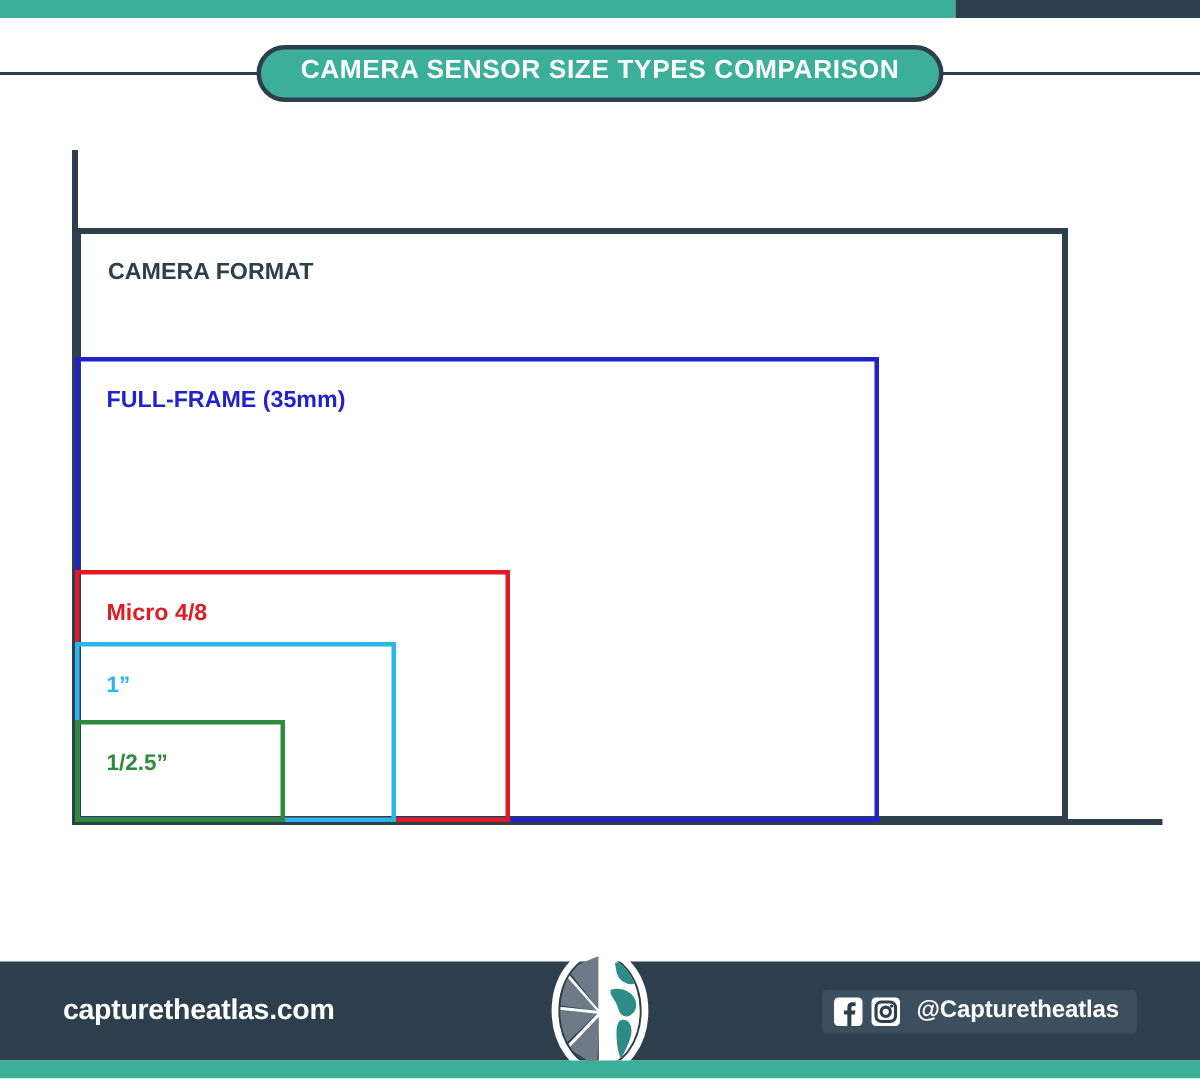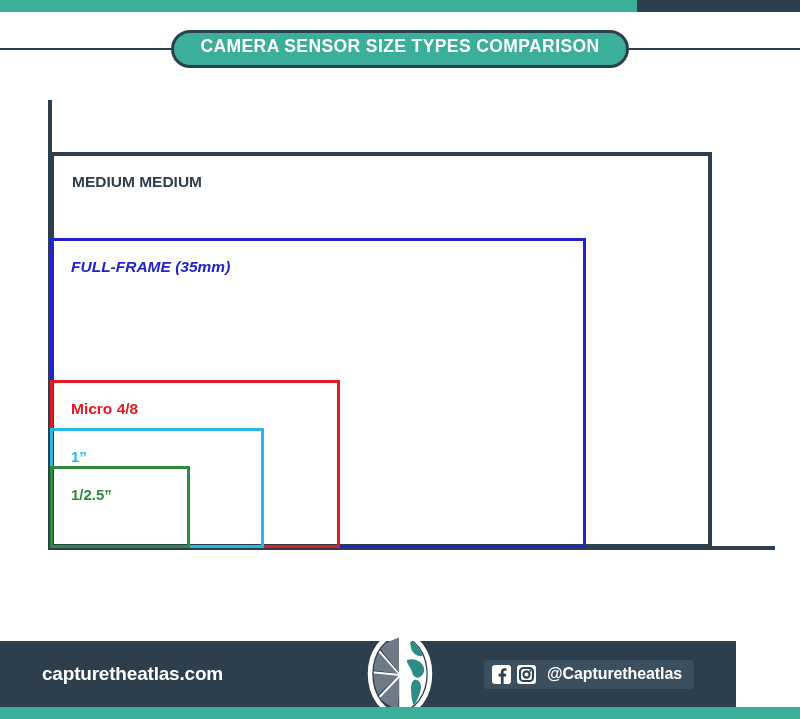--- a/index.html
+++ b/index.html
@@ -118,21 +118,21 @@
     line-height: 1;
   }
   .sensor-label.small {
     font-size: 15px;
   }
 
   
   #footer {
     position: absolute;
     left: 0; top: 641px;
-    width: 736px;
+    width: 800px;
     height: 66px;
     background: #2D3E4C;
     display: flex;
     align-items: center;
   }
   #footer-bottom-accent {
     position: absolute;
     left: 0; top: 707px;
     width: 800px;
     height: 12px;
@@ -194,32 +194,32 @@
   <div id="title-pill" style="background: rgb(60, 175, 155); border-color: rgb(45, 62, 76);">
     <span id="title-text" style="color: rgb(255, 255, 255);">CAMERA SENSOR SIZE TYPES COMPARISON</span>
   </div>
 </div>
 
 <div id="chart-area">
   <div id="axis-vertical" style="background: rgb(45, 62, 76);"></div>
   <div id="axis-horizontal" style="background: rgb(45, 62, 76);"></div>
 
   <div class="sensor-box" style="width: 662px; height: 396px; border: 4px solid rgb(45, 62, 76);">
-    <span class="sensor-label" style="color: rgb(45, 62, 76);">MEDIUM MEDIUM</span>
-  </div>
-  <div class="sensor-box" style="width: 536px; height: 310px; border: 3px solid rgb(34, 34, 204); font-style: italic;">
+    <span class="sensor-label" style="color: rgb(45, 62, 76);">CAMERA FORMAT</span>
+  </div>
+  <div class="sensor-box" style="width: 536px; height: 310px; border: 3px solid rgb(34, 34, 204);">
     <span class="sensor-label" style="color: rgb(34, 34, 204);">FULL-FRAME (35mm)</span>
   </div>
   <div class="sensor-box" style="width: 290px; height: 168px; border: 3px solid rgb(224, 27, 36);">
     <span class="sensor-label" style="color: rgb(224, 27, 36);">Micro 4/8</span>
   </div>
   <div class="sensor-box" style="width: 214px; height: 120px; border: 3px solid rgb(41, 182, 232);">
     <span class="sensor-label small" style="color: rgb(41, 182, 232);">1”</span>
   </div>
-  <div class="sensor-box" style="width: 140px; height: 82px; border: 3px solid rgb(46, 139, 61);">
+  <div class="sensor-box" style="width: 140px; height: 68px; border: 3px solid rgb(46, 139, 61);">
     <span class="sensor-label small" style="color: rgb(46, 139, 61);">1/2.5”</span>
   </div>
 </div>
 
 <div id="footer" style="background: rgb(45, 62, 76);">
   <span id="footer-site">capturetheatlas.com</span>
 
   <div id="footer-logo">
     <svg viewBox="0 0 68 88" width="68" height="88" aria-hidden="true">
       <ellipse cx="34" cy="44" rx="30" ry="40" fill="none" stroke="#ffffff" stroke-width="4.5"></ellipse>

